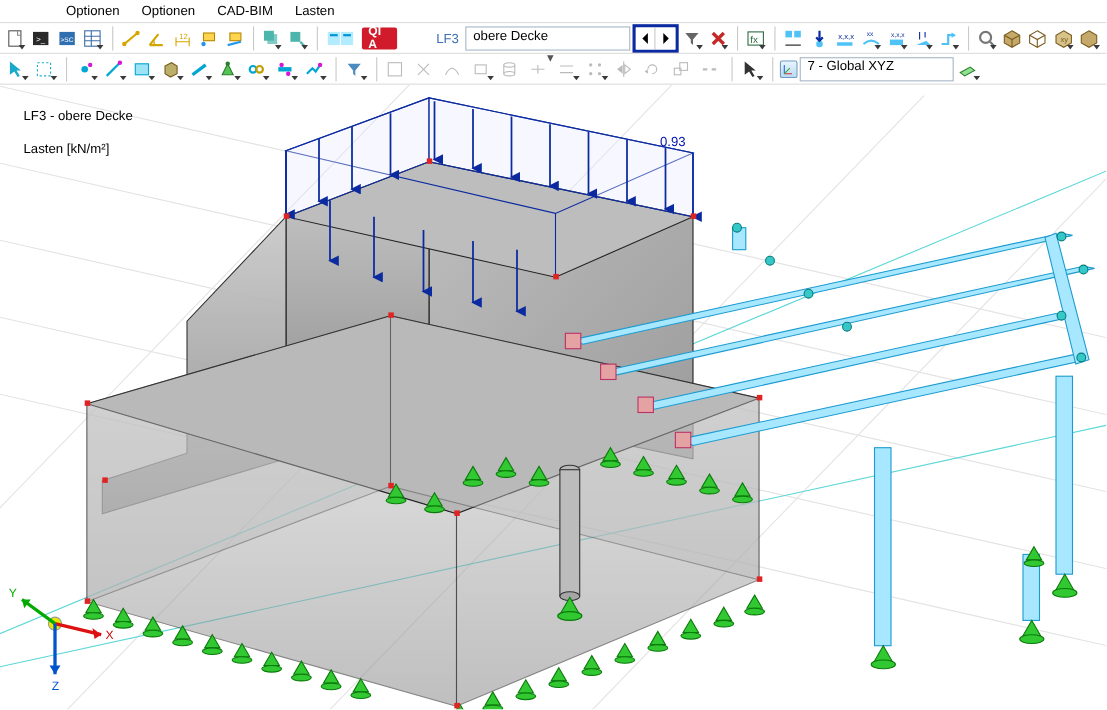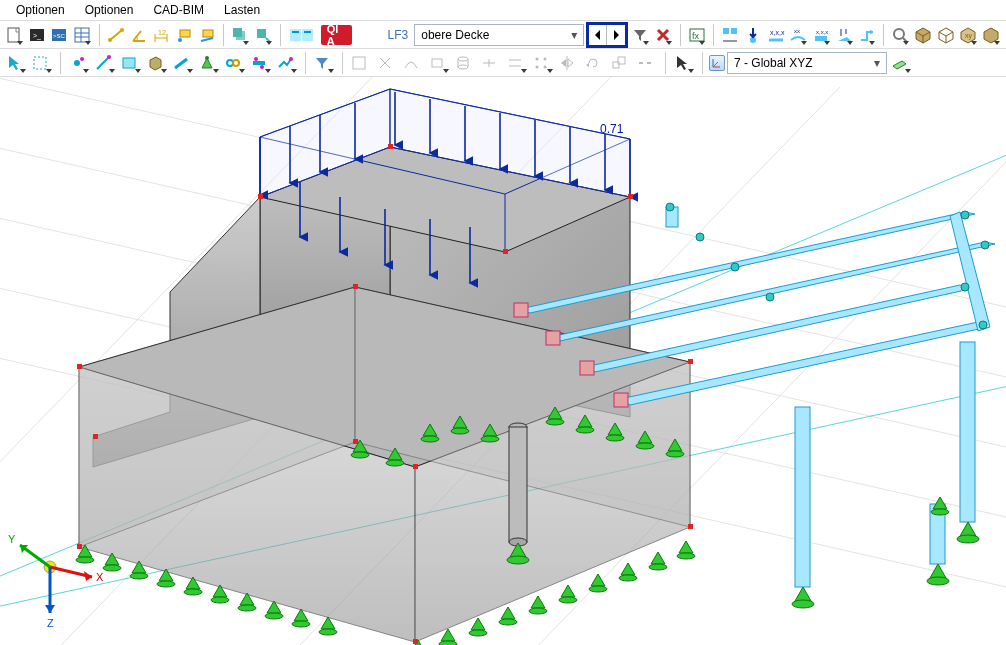--- a/index.html
+++ b/index.html
@@ -1,19 +1,19 @@
 <!DOCTYPE html>
 <html><head>
 <meta charset="utf-8">
 <style>
   * { margin: 0; padding: 0; box-sizing: border-box; font-family: "Segoe UI", Tahoma, sans-serif; }
   html, body { width: 1006px; height: 645px; background: #fff; overflow: hidden; }
 
   
-  .menubar { display: flex; height: 20px; align-items: center; padding: 0 6px; font-size: 12px; color: #000; }
+  .menubar { display: flex; height: 20px; align-items: center; padding: 0 6px; font-size: 12px; color: #000; margin-left: 44px; }
   .menubar .menu-item { padding: 1px 10px; cursor: default; }
 
   
   .toolbars { display: flex; flex-direction: column; }
   .toolbar-row { display: flex; align-items: center; height: 28px; padding: 1px 4px; gap: 2px; border-top: 1px solid #dcdcdc; }
   .tb-sep { width: 1px; height: 22px; background: #c9c9c9; margin: 0 4px; }
 
   .tb-btn {
     width: 24px; height: 24px; display: flex; align-items: center; justify-content: flex-start;
     border: 1px solid transparent; background: transparent; position: relative;
@@ -27,21 +27,21 @@
   .tb-badge {
     display: inline-flex; align-items: center; height: 20px; padding: 0 6px;
     border-radius: 2px; font-size: 11px; font-weight: bold; color: #fff;
   }
   .tb-badge.red { background: #d11a2a; }
 
   .lf-label { font-size: 12px; color: #3d70b2; padding: 0 4px 0 2px; margin-left: 32px; }
 
   .tb-combo {
     display: flex; align-items: center; height: 22px; border: 1px solid #a7b6c6; background: #fff;
-    font-size: 12px; color: #000; padding: 0 2px 0 6px; gap: 6px;
+    font-size: 12px; color: #000; padding: 0 2px 0 6px; gap: 6px; flex-direction: column;
   }
   .tb-combo .combo-text { min-width: 140px; }
   .tb-combo .combo-drop { width: 14px; text-align: center; color: #555; }
 
   .nav-pair {
     display: flex; border: 3px solid #0b2aa0; height: 26px; align-items: stretch;
   }
   .nav-pair button {
     width: 18px; background: #fff; border: none; display:flex; align-items:center; justify-content:center;
   }
@@ -768,15 +768,19 @@
       <text x="46" y="14" font-size="11" fill="#c00">X</text>
       <line x1="0" y1="0" x2="-30" y2="-22" stroke="#0a0" stroke-width="3"></line>
       <path d="M-30 -22 L-22 -22 L-28 -14 Z" fill="#0a0"></path>
       <text x="-42" y="-24" font-size="11" fill="#0a0">Y</text>
       <line x1="0" y1="0" x2="0" y2="46" stroke="#05c" stroke-width="3"></line>
       <path d="M0 46 L-5 38 L5 38 Z" fill="#05c"></path>
       <text x="-3" y="60" font-size="11" fill="#05c">Z</text>
     </g>
   </svg>
 
-
-  <div class="load-label">0.71</div>
+  <div class="vp-overlay">
+    <span>LF3 - obere Decke</span><br>
+    <span>Lasten [kN/m²]</span>
+  </div>
+
+  <div class="load-label">0.93</div>
 </div>
 
 </body></html>

